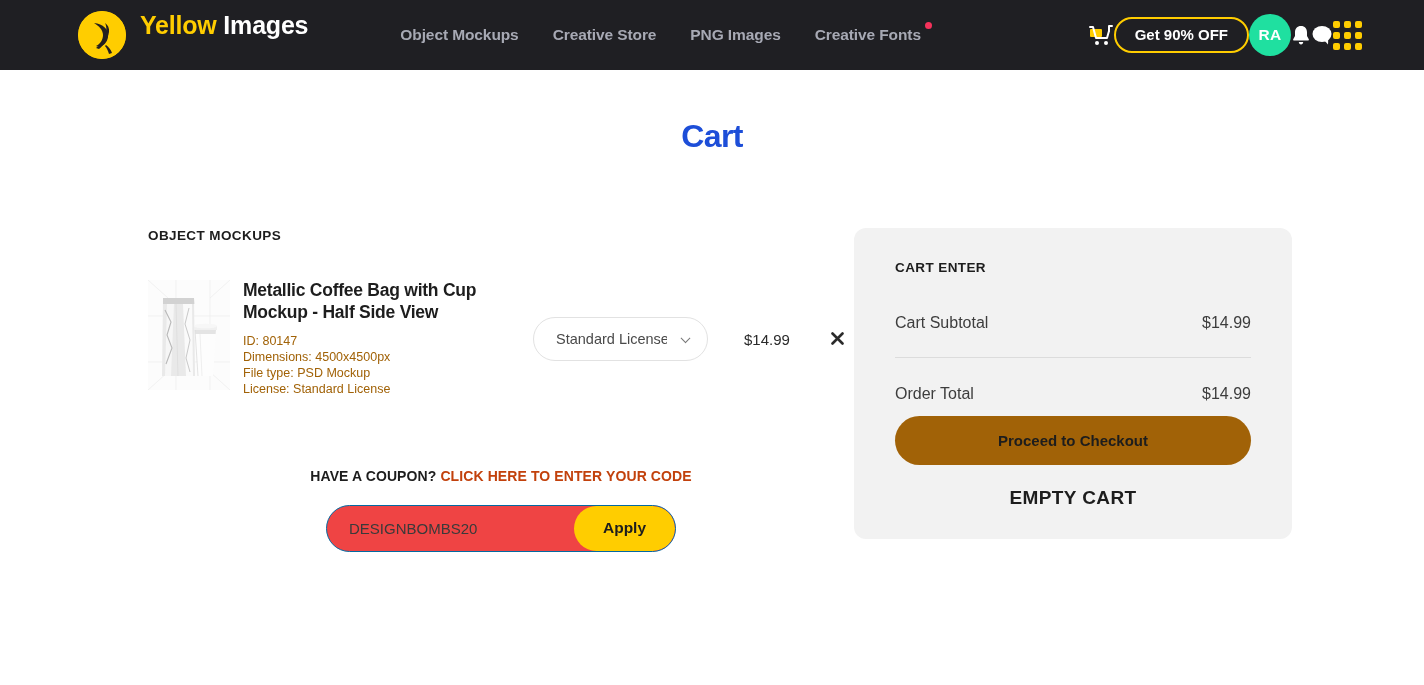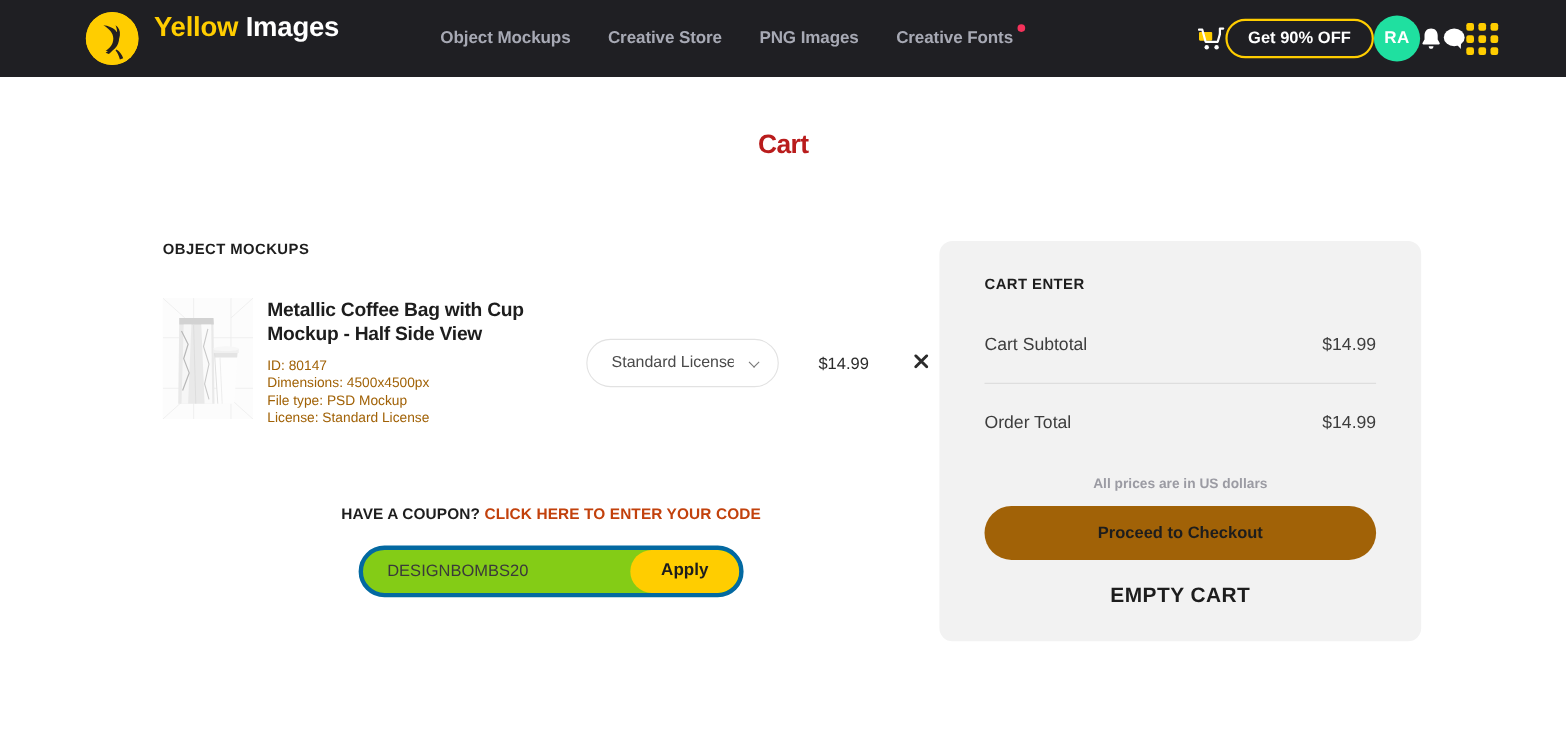--- a/index.html
+++ b/index.html
@@ -124,23 +124,23 @@
     width: 7px;
     height: 7px;
     border-radius: 2px;
     background: #ffcd00;
     display: block;
   }
 
   
   .page-title {
     text-align: center;
-    font-size: 24px;
-    font-weight: 700;
-    color: #b91c1c;
+    font-size: 32px;
+    font-weight: 700;
+    color: #1d4ed8;
     letter-spacing: -0.6px;
     margin-top: 48px;
   }
 
   
   .container {
     display: flex;
     padding: 0 132px 0 148px;
     margin-top: 73px;
     align-items: flex-start;
@@ -247,22 +247,22 @@
     cursor: pointer;
     letter-spacing: 0.1px;
   }
   .coupon-form {
     margin: 21px auto 0;
     width: 350px;
     height: 47px;
     display: flex;
     border-radius: 24px;
     overflow: hidden;
-    border: 4px solid #0369a1;
-    background: #84cc16;
+    border: 1px solid #0369a1;
+    background: #ef4444;
   }
   .coupon-input {
     flex: 1;
     border: none;
     outline: none;
     font-family: inherit;
     font-size: 15px;
     color: #3a3a3a;
     padding: 0 22px;
     background: transparent;
@@ -528,19 +528,18 @@
       <span>$14.99</span>
     </div>
 
     <div class="totals-divider"></div>
 
     <div class="totals-row order">
       <span>Order Total</span>
       <span>$14.99</span>
     </div>
 
-    <div class="totals-note">All prices are in US dollars</div>
 
     <button class="checkout-btn">Proceed to Checkout</button>
     <button class="empty-cart-btn">EMPTY CART</button>
   </div>
 
 </div>
 
 </body></html>

